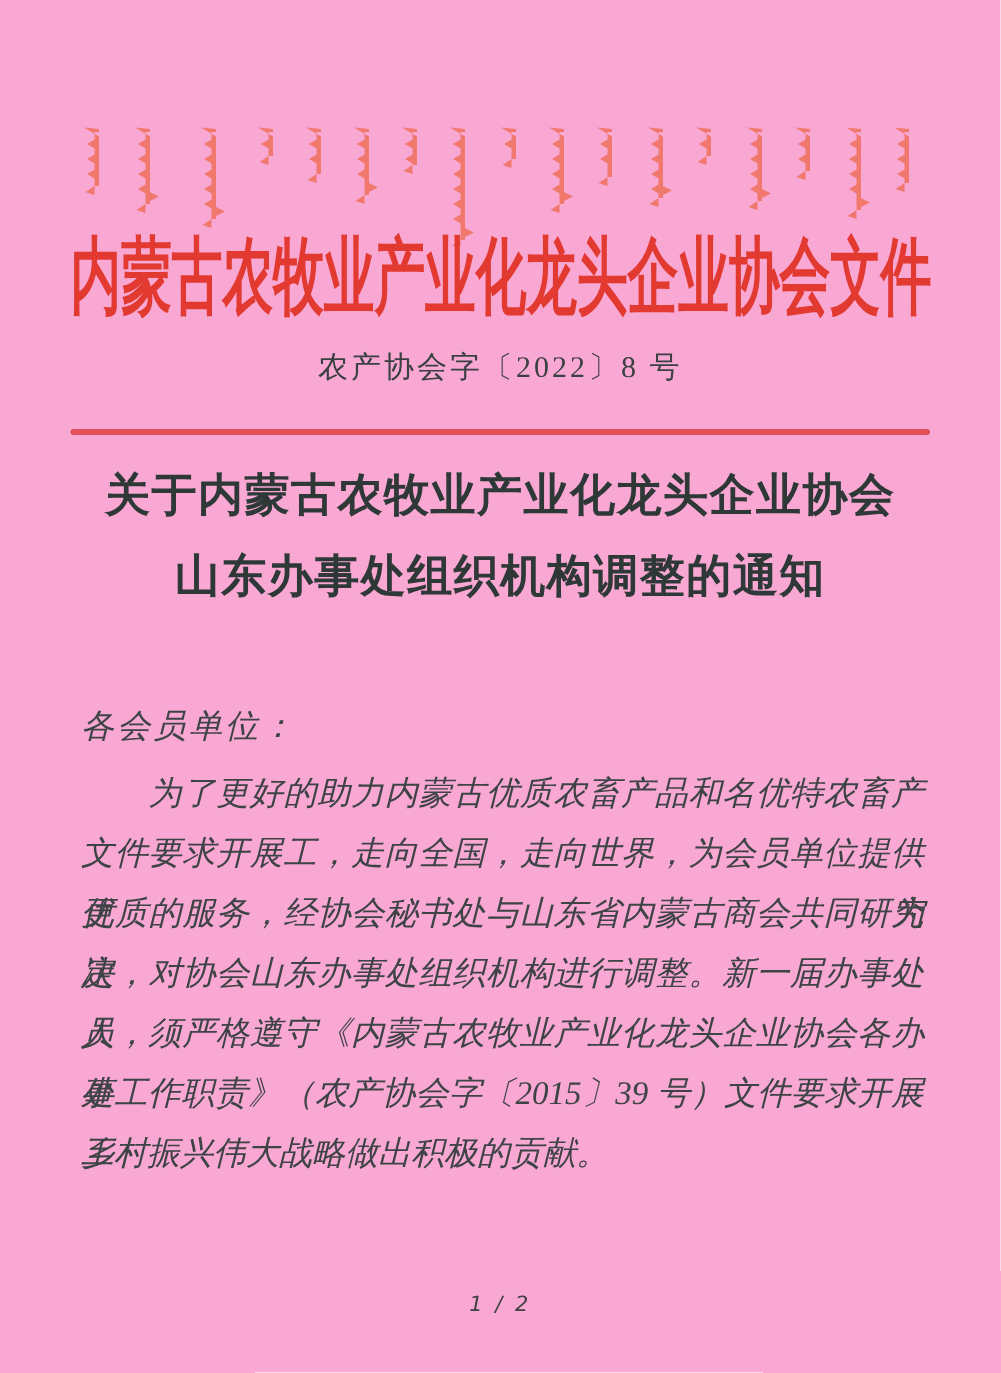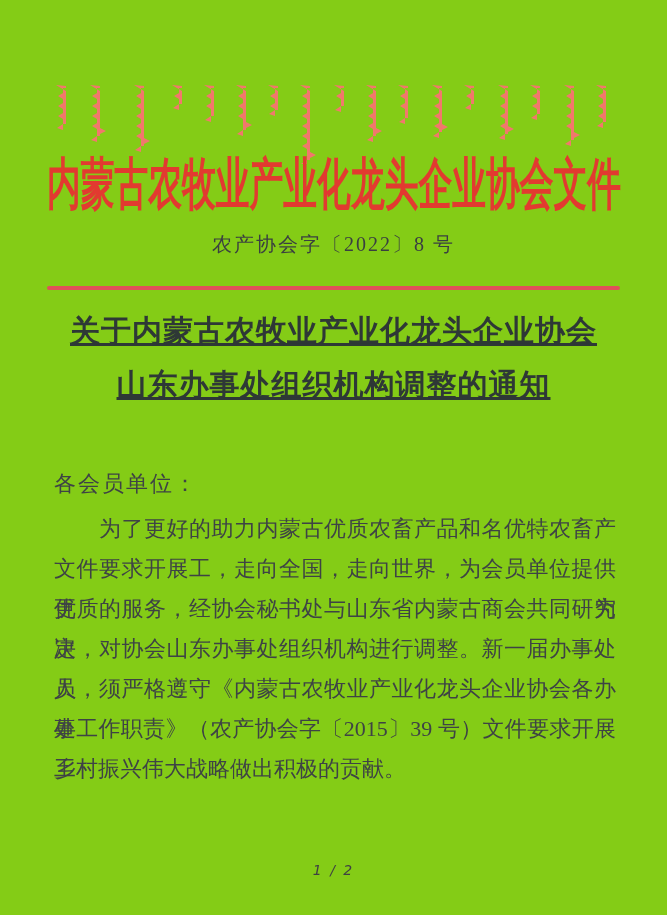--- a/index.html
+++ b/index.html
@@ -1,20 +1,20 @@
 <!DOCTYPE html>
 <html><head>
 <meta charset="utf-8">
 <style>
   html, body { margin: 0; padding: 0; background: #ffffff; }
   .page {
     position: relative;
     width: 667px;
     height: 915px;
-    background: #84cc16;
+    background: #f9a8d4;
     overflow: hidden;
     font-family: "Liberation Serif", "DejaVu Serif", serif;
   }
   .mongolian {
     position: absolute;
     left: 55px;
     top: 84px;
     width: 560px;
     height: 80px;
   }
@@ -54,29 +54,29 @@
     position: absolute;
     left: 0;
     top: 304px;
     width: 667px;
     text-align: center;
     font-weight: bold;
     font-size: 30px;
     line-height: 54px;
     color: #2e3836;
     letter-spacing: 1px;
-    text-decoration: underline;
   }
   .body-text {
     position: absolute;
     left: 54px;
     top: 464px;
     width: 562px;
     font-size: 22px;
     color: #3e4345;
+    font-style: italic;
   }
   .body-line {
     height: 40px;
     line-height: 40px;
     white-space: pre;
   }
   .body-line.just {
     white-space: normal;
     text-align: justify;
     text-align-last: justify;

